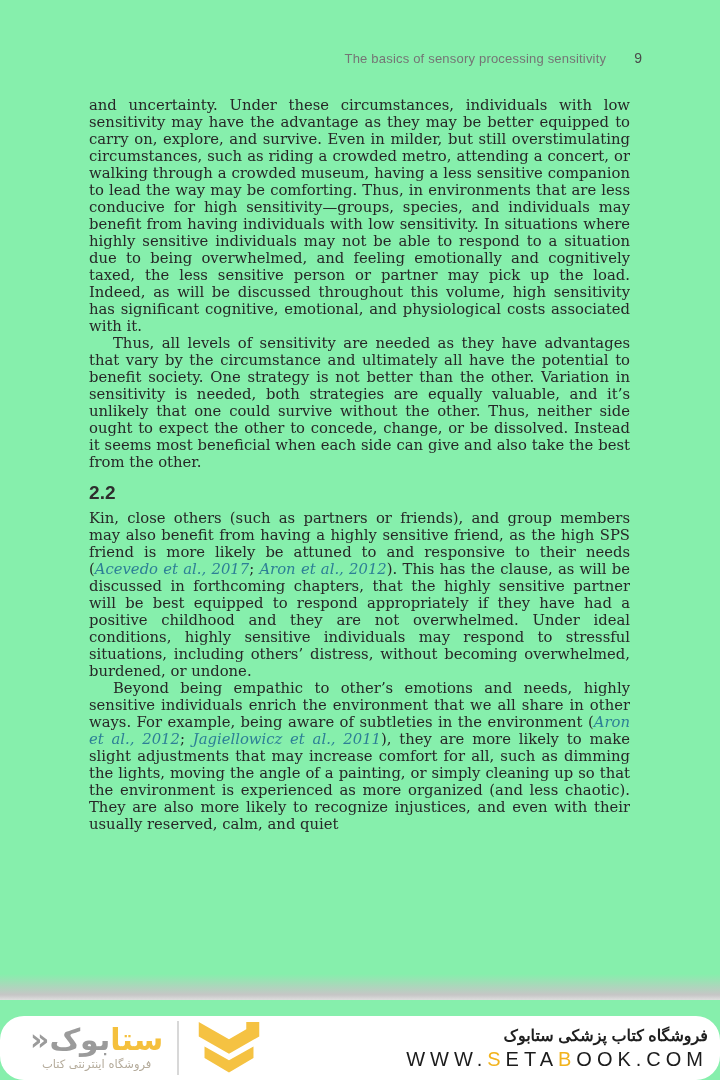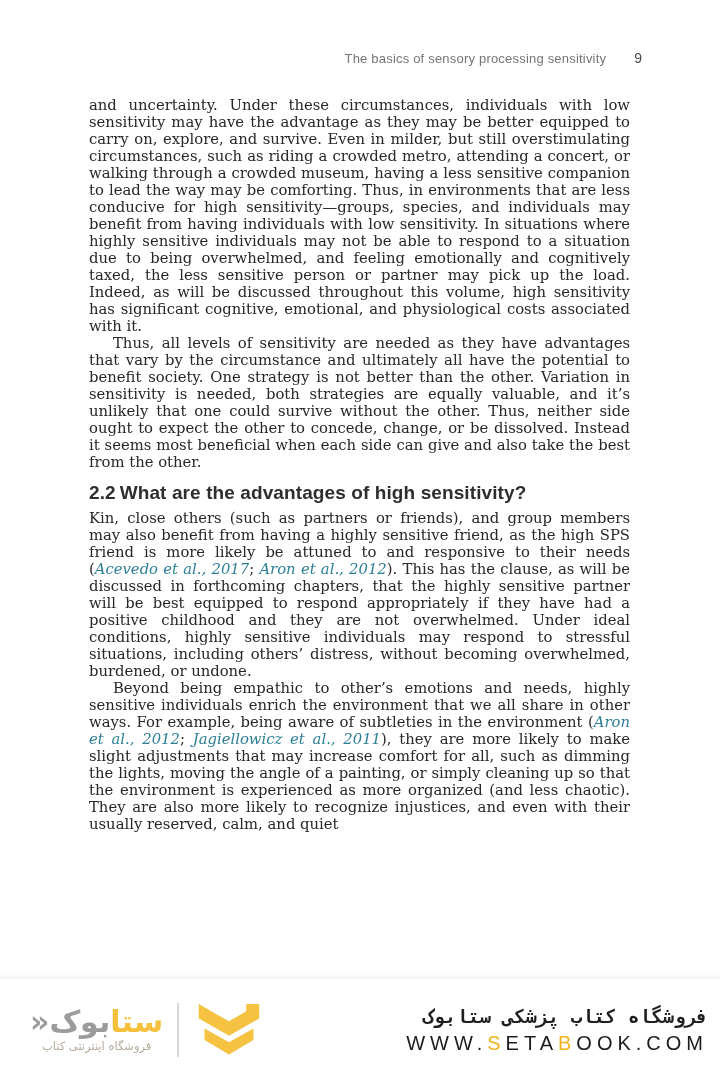--- a/index.html
+++ b/index.html
@@ -1,19 +1,19 @@
 <!DOCTYPE html>
 <html><head>
 <meta charset="utf-8">
 <style>
   * { margin:0; padding:0; box-sizing:border-box; }
   html,body { background:#e8e8e8; }
   .page {
     position:relative; width:720px; height:1080px; margin:0 auto;
-    background:#ffffff; overflow:hidden;
+    background:#86efac; overflow:hidden;
     font-family:"DejaVu Serif", serif;
   }
   
   .running-head {
     position:absolute; top:50px; left:0; right:78px;
     display:flex; justify-content:flex-end; align-items:baseline; gap:28px;
     font-family:"Liberation Sans", sans-serif;
   }
   .running-title { font-size:13px; color:#757575; letter-spacing:0.2px; }
   .page-number  { font-size:14px; color:#4a4a4a; }
@@ -23,51 +23,52 @@
     overflow:hidden; color:#272727;
     font-size:14.8px; line-height:17px;
   }
   .para { text-align:justify; }
   .para.indent { text-indent:24px; }
   .cite { color:#2d7f96; cursor:pointer;font-style:italic; }
   .section-heading {
     font-family:"Liberation Sans", sans-serif;
     font-size:19px; font-weight:bold; color:#2e2e2e;
     margin:14px 0 8px 0; letter-spacing:0.1px;
-    display:flex; gap:4px; align-items:baseline;
+    display:flex; gap:27px; align-items:baseline;
   }
   
   .page-shadow {
     position:absolute; left:0; right:0; top:974px; height:26px;
     background:linear-gradient(to bottom, rgba(201,201,201,0) 0%, #c6c6c6 80%, #dedede 100%);
   }
   
   .site-footer {
-    position:absolute; left:0; right:0; bottom:0; height:101px; background:#ffffff;
+    position:absolute; left:0; right:0; bottom:0; height:64px; background:#ffffff;
     display:flex; align-items:center; justify-content:space-between;
     padding:0 8px 0 30px;
+    border-radius:24px;
   }
   .brand { display:flex; align-items:center; gap:10px; }
   .wordmark-block { text-align:center; }
   .wordmark {
     font-family:"DejaVu Sans", sans-serif; font-weight:bold;
     font-size:30px; line-height:1; direction:rtl; white-space:nowrap;
   }
   .wm-yellow { color:#f5c03c; }
   .wm-gray { color:#9b9b9b; }
   .wm-guillemet { color:#9b9b9b; font-size:30px; }
   .tagline {
     font-family:"DejaVu Sans", sans-serif; font-size:11.5px;
     color:#b5ac9c; margin-top:2px; direction:rtl;
   }
   .divider { width:2px; height:54px; background:#d8d8d8; margin:0 4px; }
   .logo-mark { display:block; }
   .site-info { display:flex; flex-direction:column; align-items:flex-end; gap:3px; padding-right:4px; }
   .store-line {
-    font-family:Liberation Mono, monospace; font-size:19px; font-weight:bold;
+    font-family:Liberation Sans, sans-serif; font-size:16px; font-weight:bold;
     color:#1f1f1f; direction:rtl;margin-left:20px;
   }
   .site-url {
     font-family:"Liberation Sans", sans-serif; font-size:20px; font-weight:normal;
     letter-spacing:5px; color:#1c1c1c; white-space:nowrap; cursor:pointer;
   }
   .u-gold { color:#f2b31d; }
 </style>
 </head>
 <body>
@@ -78,21 +79,20 @@
     <span class="running-title">The basics of sensory processing sensitivity</span>
     <span class="page-number">9</span>
   </header>
 
   <main class="body-text">
     <p class="para">and uncertainty. Under these circumstances, individuals with low sensitivity may have the advantage as they may be better equipped to carry on, explore, and survive. Even in milder, but still overstimulating circumstances, such as riding a crowded metro, attending a concert, or walking through a crowded museum, having a less sensitive companion to lead the way may be comforting. Thus, in environments that are less conducive for high sensitivity—groups, species, and individuals may benefit from having individuals with low sensitivity. In situations where highly sensitive individuals may not be able to respond to a situation due to being overwhelmed, and feeling emotionally and cognitively taxed, the less sensitive person or partner may pick up the load. Indeed, as will be discussed throughout this volume, high sensitivity has significant cognitive, emotional, and physiological costs associated with it.</p>
     <p class="para indent">Thus, all levels of sensitivity are needed as they have advantages that vary by the circumstance and ultimately all have the potential to benefit society. One strategy is not better than the other. Variation in sensitivity is needed, both strategies are equally valuable, and it’s unlikely that one could survive without the other. Thus, neither side ought to expect the other to concede, change, or be dissolved. Instead it seems most beneficial when each side can give and also take the best from the other.</p>
 
     <h2 class="section-heading">
         <span class="sec-num">2.2</span>
-        <span class="sec-title">What are the advantages of high sensitivity?</span>
       </h2>
 
     <p class="para"><span>Kin, close others (such as partners or friends), and group members may also benefit from having a highly sensitive friend, as the high SPS friend is more likely be attuned to and responsive to their needs (</span><span class="cite">Acevedo et al., 2017</span><span>; </span><span class="cite">Aron et al., 2012</span><span>). This has the clause, as will be discussed in forthcoming chapters, that the highly sensitive partner will be best equipped to respond appropriately if they have had a positive childhood and they are not overwhelmed. Under ideal conditions, highly sensitive individuals may respond to stressful situations, including others’ distress, without becoming overwhelmed, burdened, or undone.</span></p>
 
     <p class="para indent"><span>Beyond being empathic to other’s emotions and needs, highly sensitive individuals enrich the environment that we all share in other ways. For example, being aware of subtleties in the environment (</span><span class="cite">Aron et al., 2012</span><span>; </span><span class="cite">Jagiellowicz et al., 2011</span><span>), they are more likely to make slight adjustments that may increase comfort for all, such as dimming the lights, moving the angle of a painting, or simply cleaning up so that the environment is experienced as more organized (and less chaotic). They are also more likely to recognize injustices, and even with their usually reserved, calm, and quiet</span></p>
   </main>
 
   <div class="page-shadow"></div>
 
   <footer class="site-footer">

